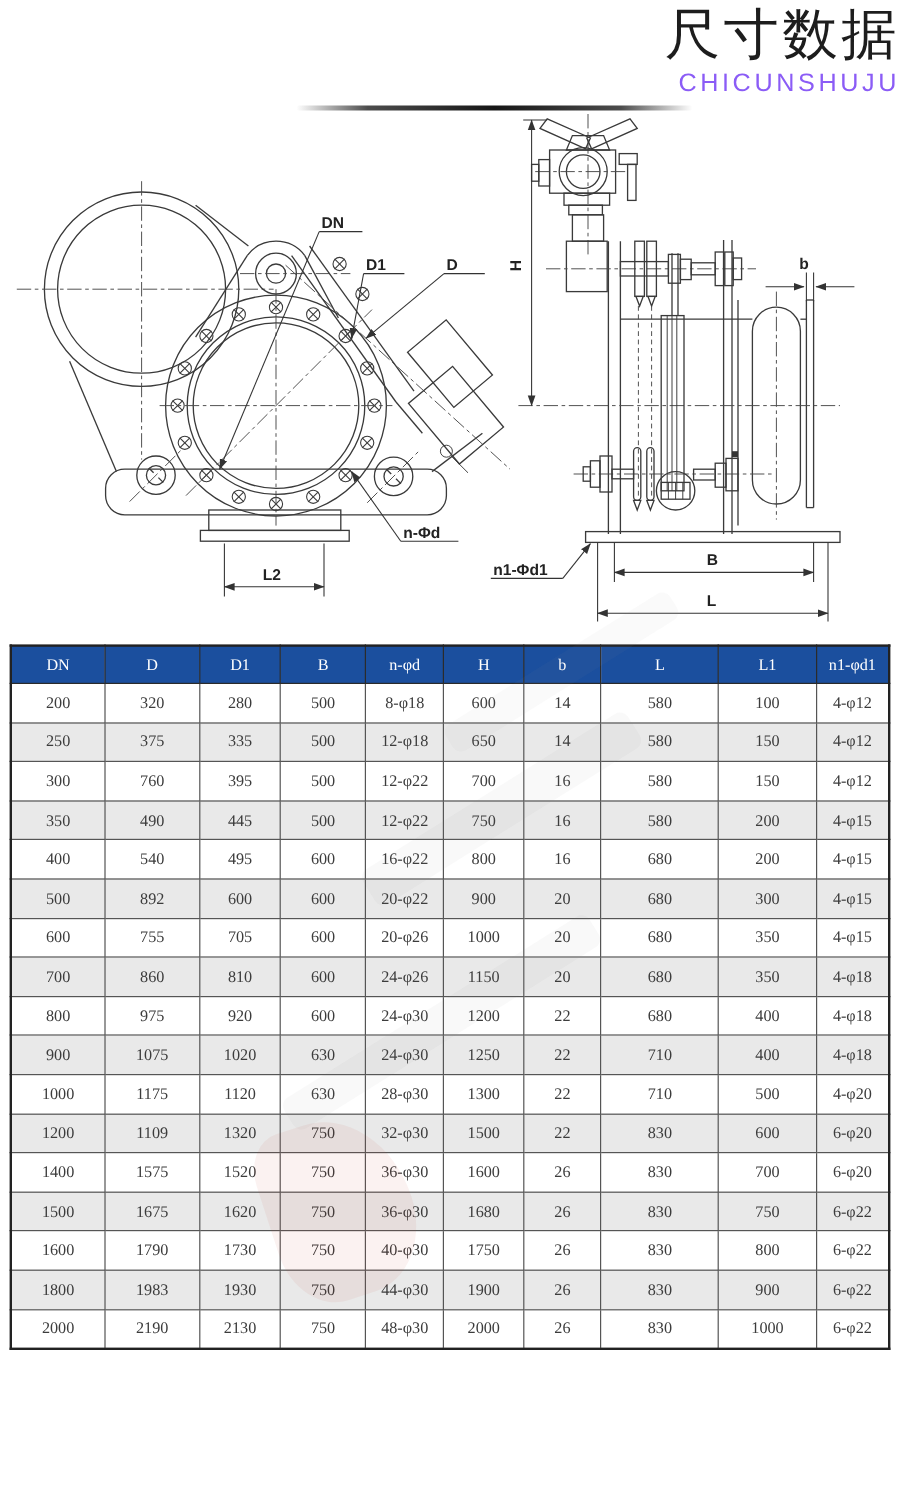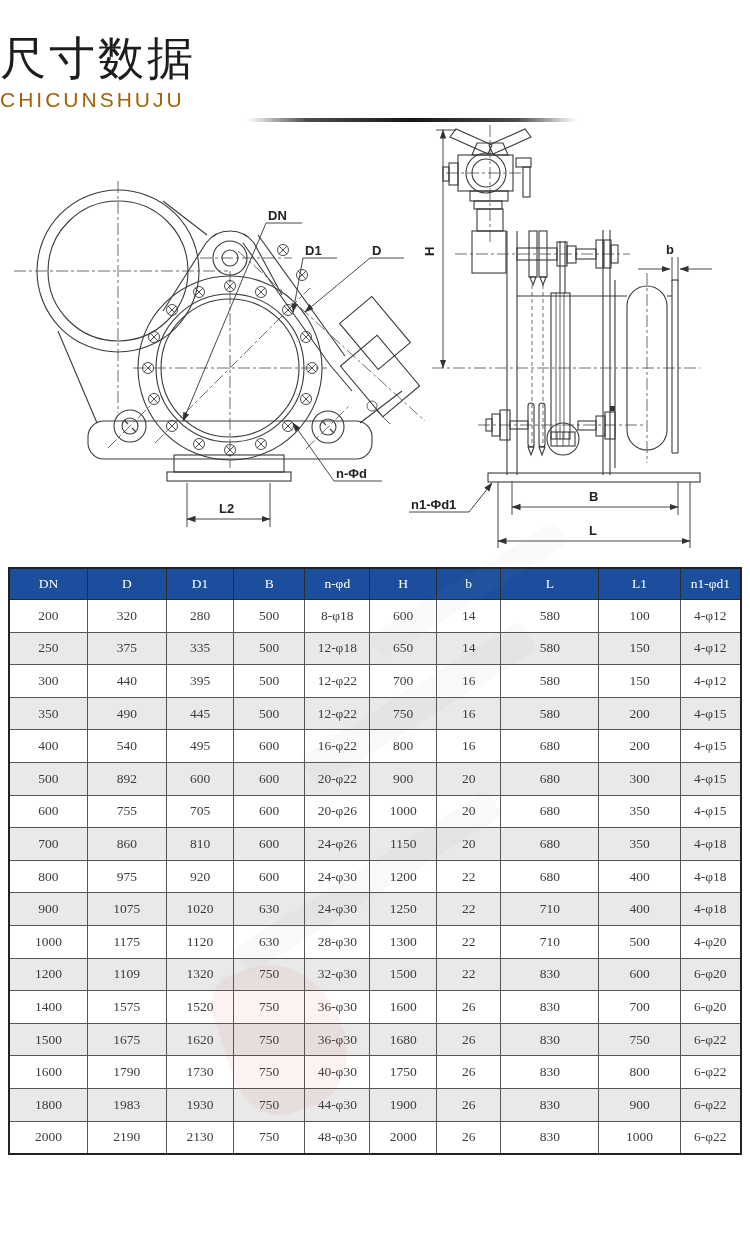--- a/index.html
+++ b/index.html
@@ -7,27 +7,27 @@
     --row-alt:#e9e9e9;
     --line:#3a3a3a;
   }
   *{box-sizing:border-box;}
   html,body{margin:0;padding:0;}
   body{
     width:750px;height:1244px;overflow:hidden;background:#ffffff;
     font-family:"Liberation Sans", sans-serif;position:relative;
   }
   
-  .page-header{padding-top:30px;text-align:left;}
+  .page-header{text-align:right;}
   .page-title{
     font-size:46px;color:#1d1d1d;font-weight:400;letter-spacing:3px;
     line-height:1.25;font-family:"Liberation Sans", sans-serif;
   }
   .page-subtitle{
-    font-size:21px;color:#a16207;letter-spacing:3px;margin-top:0px;
+    font-size:21px;color:#8b5cf6;letter-spacing:3px;margin-top:0px;
     font-family:"Liberation Sans", sans-serif;
   }
   .divider-bar{
     height:4px;width:330px;margin:6px 0 0 247px;border-radius:2px;
     background:linear-gradient(to right, rgba(60,60,60,0) 0%, #4c4c4c 18%, #161616 50%, #4c4c4c 82%, rgba(60,60,60,0) 100%);
   }
   
   .drawing-wrap{position:relative;margin-top:1px;}
   svg{display:block;}
   .ln{stroke:var(--line);stroke-width:1.1;fill:none;}
@@ -359,21 +359,21 @@
           <td>500</td>
           <td>12-φ18</td>
           <td>650</td>
           <td>14</td>
           <td>580</td>
           <td>150</td>
           <td>4-φ12</td>
         </tr>
         <tr>
           <td>300</td>
-          <td>440</td>
+          <td>760</td>
           <td>395</td>
           <td>500</td>
           <td>12-φ22</td>
           <td>700</td>
           <td>16</td>
           <td>580</td>
           <td>150</td>
           <td>4-φ12</td>
         </tr>
         <tr>

